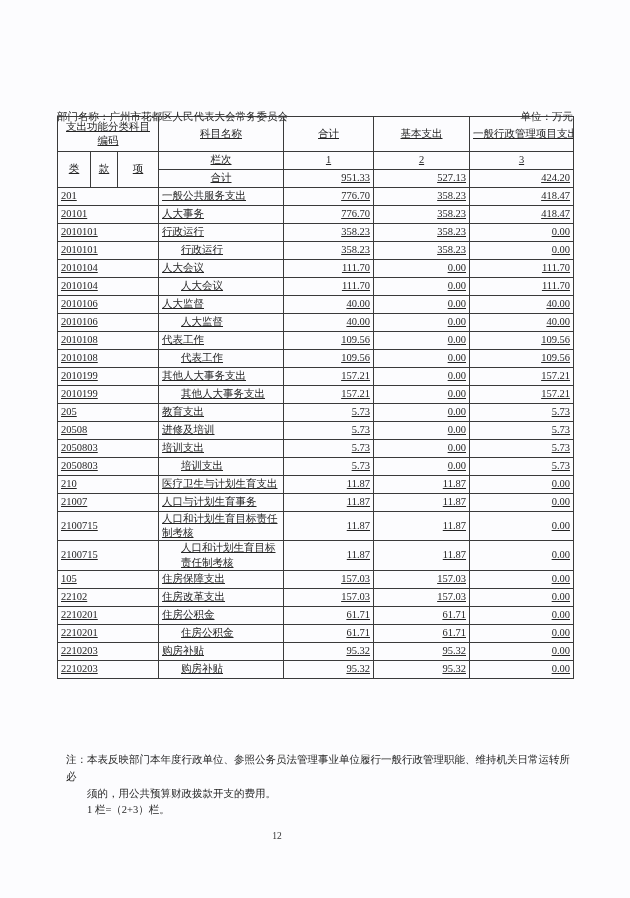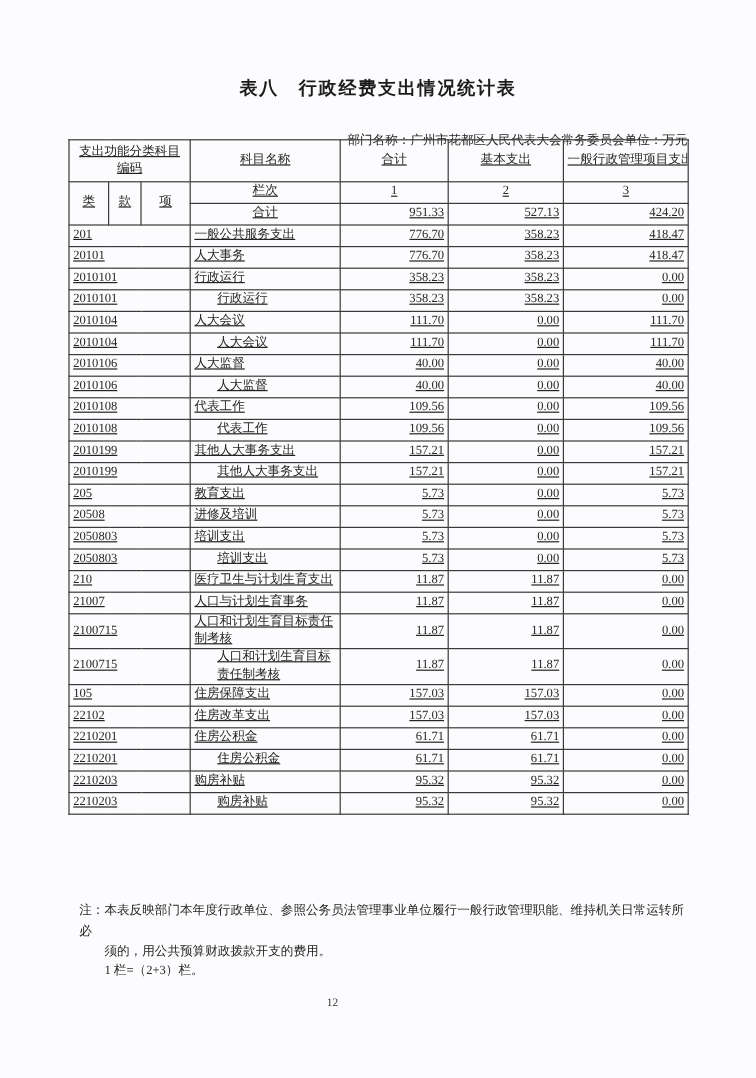--- a/index.html
+++ b/index.html
@@ -12,21 +12,21 @@
     overflow:hidden;
   }
   .page{position:absolute;inset:0;background:#fcfcfe;}
   .doc-title{
     position:absolute;top:64px;left:0;width:630px;
     text-align:center;font-size:15px;font-weight:bold;
     letter-spacing:1.5px;color:#1c1c1c;
   }
   .meta-row{
     position:absolute;top:110px;left:57px;width:516px;
-    display:flex;justify-content:flex-end;
+    display:flex;justify-content:space-between;
     font-size:10.5px;color:#262626;
   }
   table.stat{
     position:absolute;left:57px;top:116px;width:516px;
     border-collapse:collapse;table-layout:fixed;text-decoration:underline;
   }
   table.stat th,table.stat td{
     border:1px solid #3a3a3a;
     font-size:10.5px;font-weight:normal;
     color:#262626;
@@ -52,21 +52,20 @@
   .page-num{
     position:absolute;top:831px;left:0;width:554px;
     text-align:center;font-size:9.5px;color:#333;
   }
 </style>
 </head>
 <body>
 
 <div class="page">
 
-  <div class="doc-title">表八　行政经费支出情况统计表</div>
 
   <div class="meta-row">
     <span>部门名称：广州市花都区人民代表大会常务委员会</span>
     <span>单位：万元</span>
   </div>
 
   <table class="stat">
     <colgroup>
       <col style="width:33px">
         <col style="width:27px">

